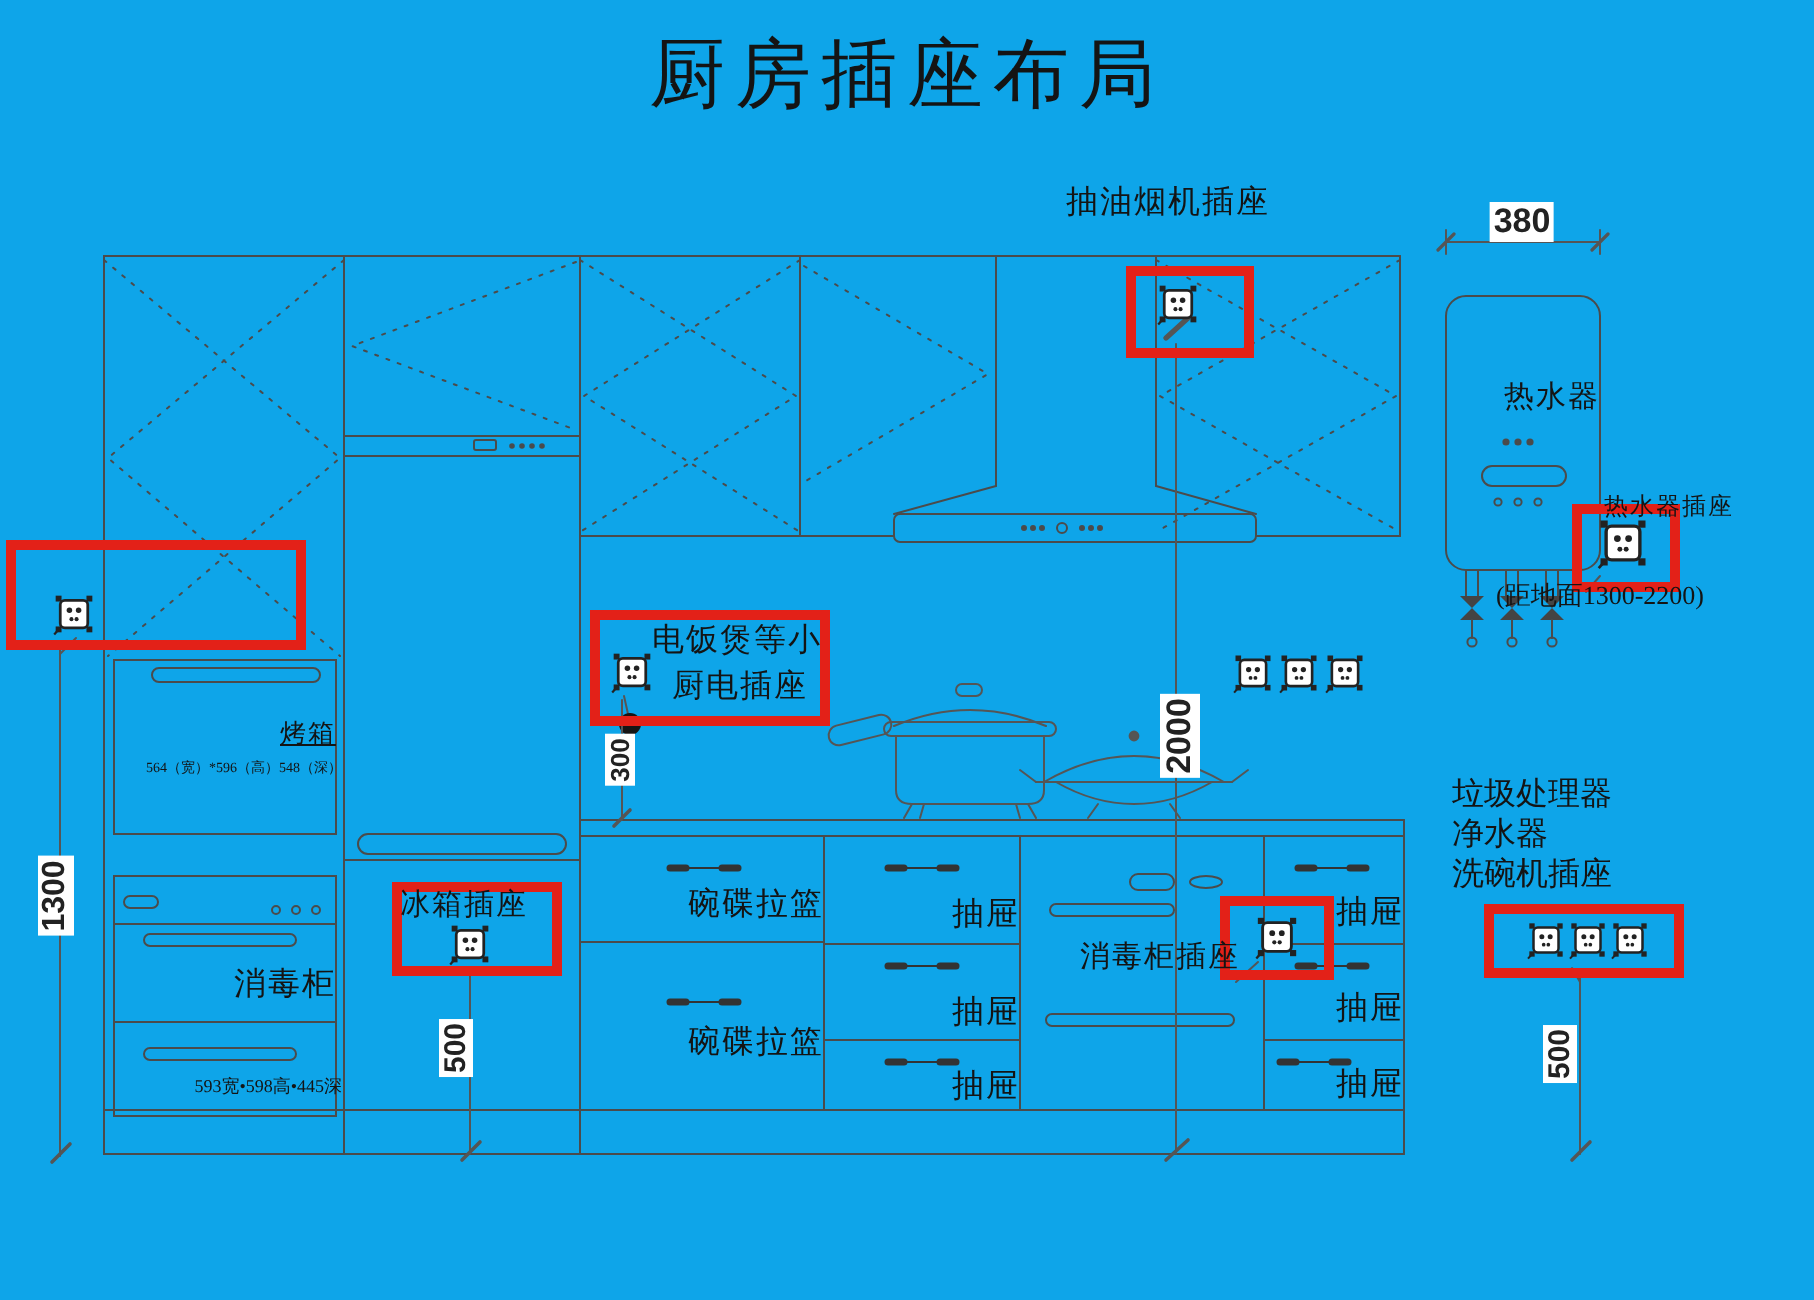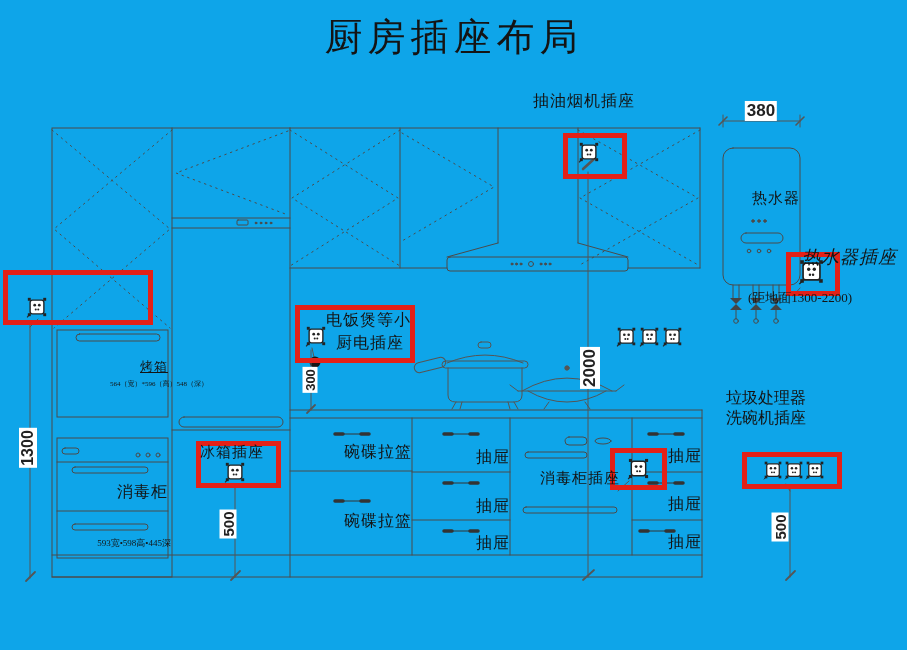--- a/index.html
+++ b/index.html
@@ -239,31 +239,32 @@
   <div class="redbox" style="left: 786px; top: 252px; width: 44px; height: 34px; border-color: rgb(227, 33, 24);"></div>
   <div class="redbox" style="left: 742px; top: 452px; width: 90px; height: 27px; border-color: rgb(227, 33, 24);"></div>
 
   <div class="title">厨房插座布局</div>
 
   <div class="lbl" style="left:533px;top:91px;">抽油烟机插座</div>
   <div class="lbl" style="left:326px;top:310px;">电饭煲等小</div>
   <div class="lbl" style="left:336px;top:333px;">厨电插座</div>
   <div class="lbl" style="left:200px;top:443px;font-size:15px;">冰箱插座</div>
   <div class="lbl" style="left:540px;top:469px;font-size:15px;">消毒柜插座</div>
-  <div class="lbl" style="left:802px;top:245px;font-size:18px;font-style:italic;">热水器插座</div>
+  <div class="lbl" style="left:802px;top:245px;font-size:12px;">热水器插座</div>
   <div class="lbl small" style="left:748px;top:289px;">(距地面1300-2200)</div>
 
   <div class="rgroup">
     <div>垃圾处理器</div>
+    <div>净水器</div>
     <div>洗碗机插座</div>
   </div>
 
   <div class="lbl ctr" style="left:723px;top:189px;width:77px;font-size:15px;">热水器</div>
   <div class="lbl ctr" style="left:57px;top:358px;width:111px;font-size:13px;text-decoration:underline;">烤箱</div>
-  <div class="lbl ctr" style="left:54px;top:379px;width:117px;font-size:7px;letter-spacing:0;padding-left:37px;">564（宽）*596（高）548（深）</div>
+  <div class="lbl ctr" style="left:54px;top:379px;width:117px;font-size:7px;letter-spacing:0;">564（宽）*596（高）548（深）</div>
   <div class="lbl ctr" style="left:57px;top:482px;width:111px;">消毒柜</div>
   <div class="lbl ctr" style="left:54px;top:537px;width:117px;font-size:9px;letter-spacing:0;">593宽•598高•445深</div>
   <div class="lbl ctr" style="left:292px;top:442px;width:120px;">碗碟拉篮</div>
   <div class="lbl ctr" style="left:292px;top:511px;width:120px;">碗碟拉篮</div>
   <div class="lbl ctr" style="left:412px;top:447px;width:98px;">抽屉</div>
   <div class="lbl ctr" style="left:412px;top:496px;width:98px;">抽屉</div>
   <div class="lbl ctr" style="left:412px;top:533px;width:98px;">抽屉</div>
   <div class="lbl ctr" style="left:632px;top:446px;width:70px;">抽屉</div>
   <div class="lbl ctr" style="left:632px;top:494px;width:70px;">抽屉</div>
   <div class="lbl ctr" style="left:632px;top:532px;width:70px;">抽屉</div>

